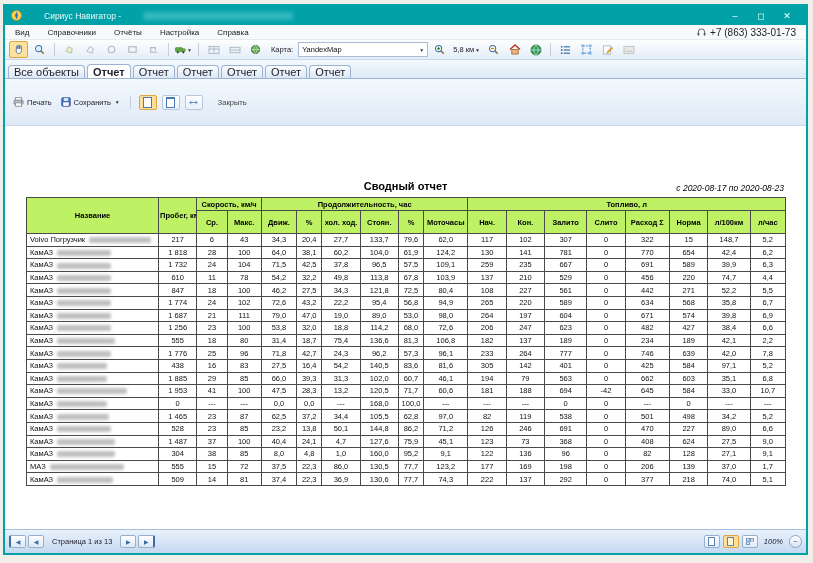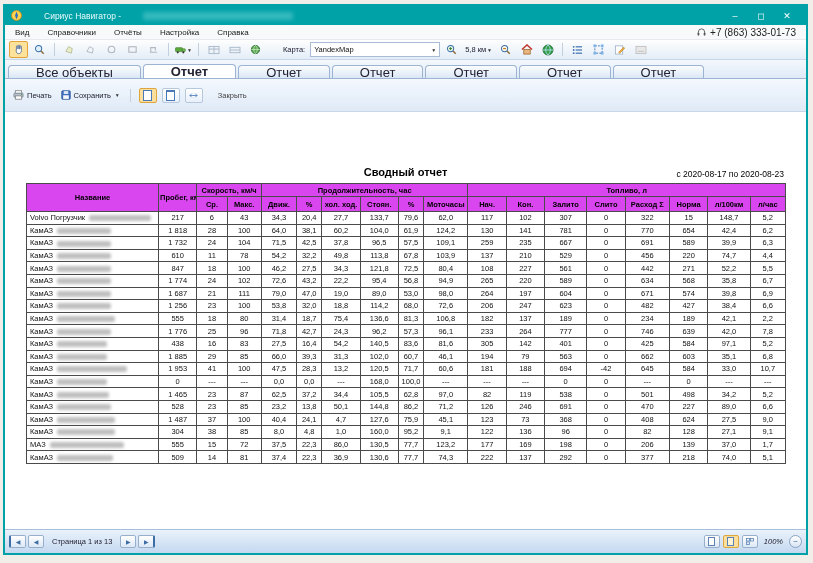--- a/index.html
+++ b/index.html
@@ -34,69 +34,69 @@
   
   .toolbar {
     height:19px; background:linear-gradient(#fefefe,#e3edf8);
     border-bottom:1px solid #c8d6e9; display:flex; align-items:center;
     padding:0 4px; gap:2px; flex:0 0 auto; font-size:7.5px; color:#223;
   }
   .tbtn { width:17px; height:15px; border:1px solid transparent; border-radius:2px; display:flex; align-items:center; justify-content:center; flex:0 0 auto; }
   .tbtn.selected { background:#fde29b; border-color:#e2a33d; }
   .tsep { width:1px; height:13px; background:#c4cfdd; margin:0 3px; flex:0 0 auto; }
   .drop-arrow { font-size:5px; color:#333; margin-left:1px; }
-  .map-label { margin:0 3px 0 16px; font-size:7.5px; }
+  .map-label { margin:0 3px 0 4px; font-size:7.5px; }
   .combo {
     display:flex; align-items:center; justify-content:space-between;
     width:122px; height:13px; background:#fff; border:1px solid #a9bcd4;
     font-size:7.5px; padding:0 3px; color:#111;
   }
   .search-input {
     width:292px; height:13px; box-sizing:border-box; border:1px solid #a9bcd4;
     font-size:7.5px; padding:0 4px; color:#333; background:#fff; margin-left:4px;
     font-family:"Liberation Sans", sans-serif;
   }
   .search-input::placeholder { color:#8a8f98; }
   .scale-group { display:flex; align-items:center; gap:0; margin:8px 2px; font-size:7.5px; }
   
   .tabstrip {
     height:16px; background:linear-gradient(#f4f8fd,#dfeaf7);
     border-bottom:1px solid #9cb3d2; display:flex; align-items:flex-end;
     padding:2px 3px 0; gap:2px; flex:0 0 auto;
   }
   .tab {
-    height:12px; padding:0 27px; font-size:13px; display:flex; align-items:center;
+    height:12px; padding:0 5px; font-size:11px; display:flex; align-items:center;
     background:linear-gradient(#fbfdfe,#dbe7f6); border:1px solid #9cb3d2; border-bottom:none;
     border-radius:4px 4px 0 0; color:#223; white-space:nowrap;
   }
   .tab.active { background:#fff; font-weight:bold; height:13px; }
   
   .subtoolbar {
     height:16px; background:linear-gradient(#f3f8fd,#dfeaf7);
     border-bottom:1px solid #c8d6e9; display:flex; align-items:center;
-    gap:5px; padding:8px 6px; font-size:7.5px; color:#223; flex:0 0 auto;
+    gap:5px; padding:15px 6px; font-size:7.5px; color:#223; flex:0 0 auto;
   }
   .sbtn { display:flex; align-items:center; gap:3px; padding:1px 2px; }
   .toggle {
     width:16px; height:13px; border:1px solid #b7c8dd; border-radius:2px;
     background:linear-gradient(#ffffff,#e8f0fa); display:flex; align-items:center; justify-content:center;
   }
   .toggle.active { background:#fddf9d; border-color:#dfa63e; }
   .pg-ico { width:7px; height:9px; border:1px solid #4a79b8; background:#fff; }
   .pg-ico.split { box-shadow:inset 0 4px 0 -3px #4a79b8; }
   .close-report { color:#444; margin-left:10px; }
   
   .report-area { position:relative; flex:1 1 auto; background:#fff; overflow:hidden; }
   .report-title { position:absolute; top:54px; left:0; width:100%; text-align:center; font-weight:bold; font-size:11px; color:#000; }
-  .report-period { position:absolute; top:57px; right:22px; font-size:8.5px; color:#000; }
+  .report-period { position:absolute; top:57px; right:22px; font-size:8.5px; color:#000;font-style:italic; }
   table.report { position:absolute; top:71px; left:21px; border-collapse:collapse; table-layout:fixed; width:760px; }
   table.report th, table.report td { border:1px solid #4a4a4a; box-sizing:border-box; overflow:hidden; white-space:nowrap; }
-  table.report thead th { font-weight:bold; font-size:7.5px; padding:1px 1px; text-align:center; color:#000; background:#d946ef; }
+  table.report thead th { font-weight:bold; font-size:7.5px; padding:1px 1px; text-align:center; color:#000; background:#bef264; }
   table.report thead tr.grp th { height:13px; }
-  table.report thead tr.sub th { height:15px; }
+  table.report thead tr.sub th { height:23px; }
   table.report tbody td { height:12.6px; font-size:7.5px; text-align:center; color:#111; padding:0 1px; }
   td.name-cell { text-align:left !important; padding-left:3px !important; }
   .redacted { display:inline-block; height:6px; background:#bfbfbf; border-radius:2px; filter:blur(1.6px); vertical-align:middle; margin-left:4px; }
   
   .statusbar {
     height:15px; background:linear-gradient(#eaf2fb,#c4d8f0);
     border-top:1px solid #a6bedb; display:flex; align-items:center;
     padding:4px 4px; gap:2px; font-size:7.5px; color:#223; flex:0 0 auto;
   }
   .navbtn {

